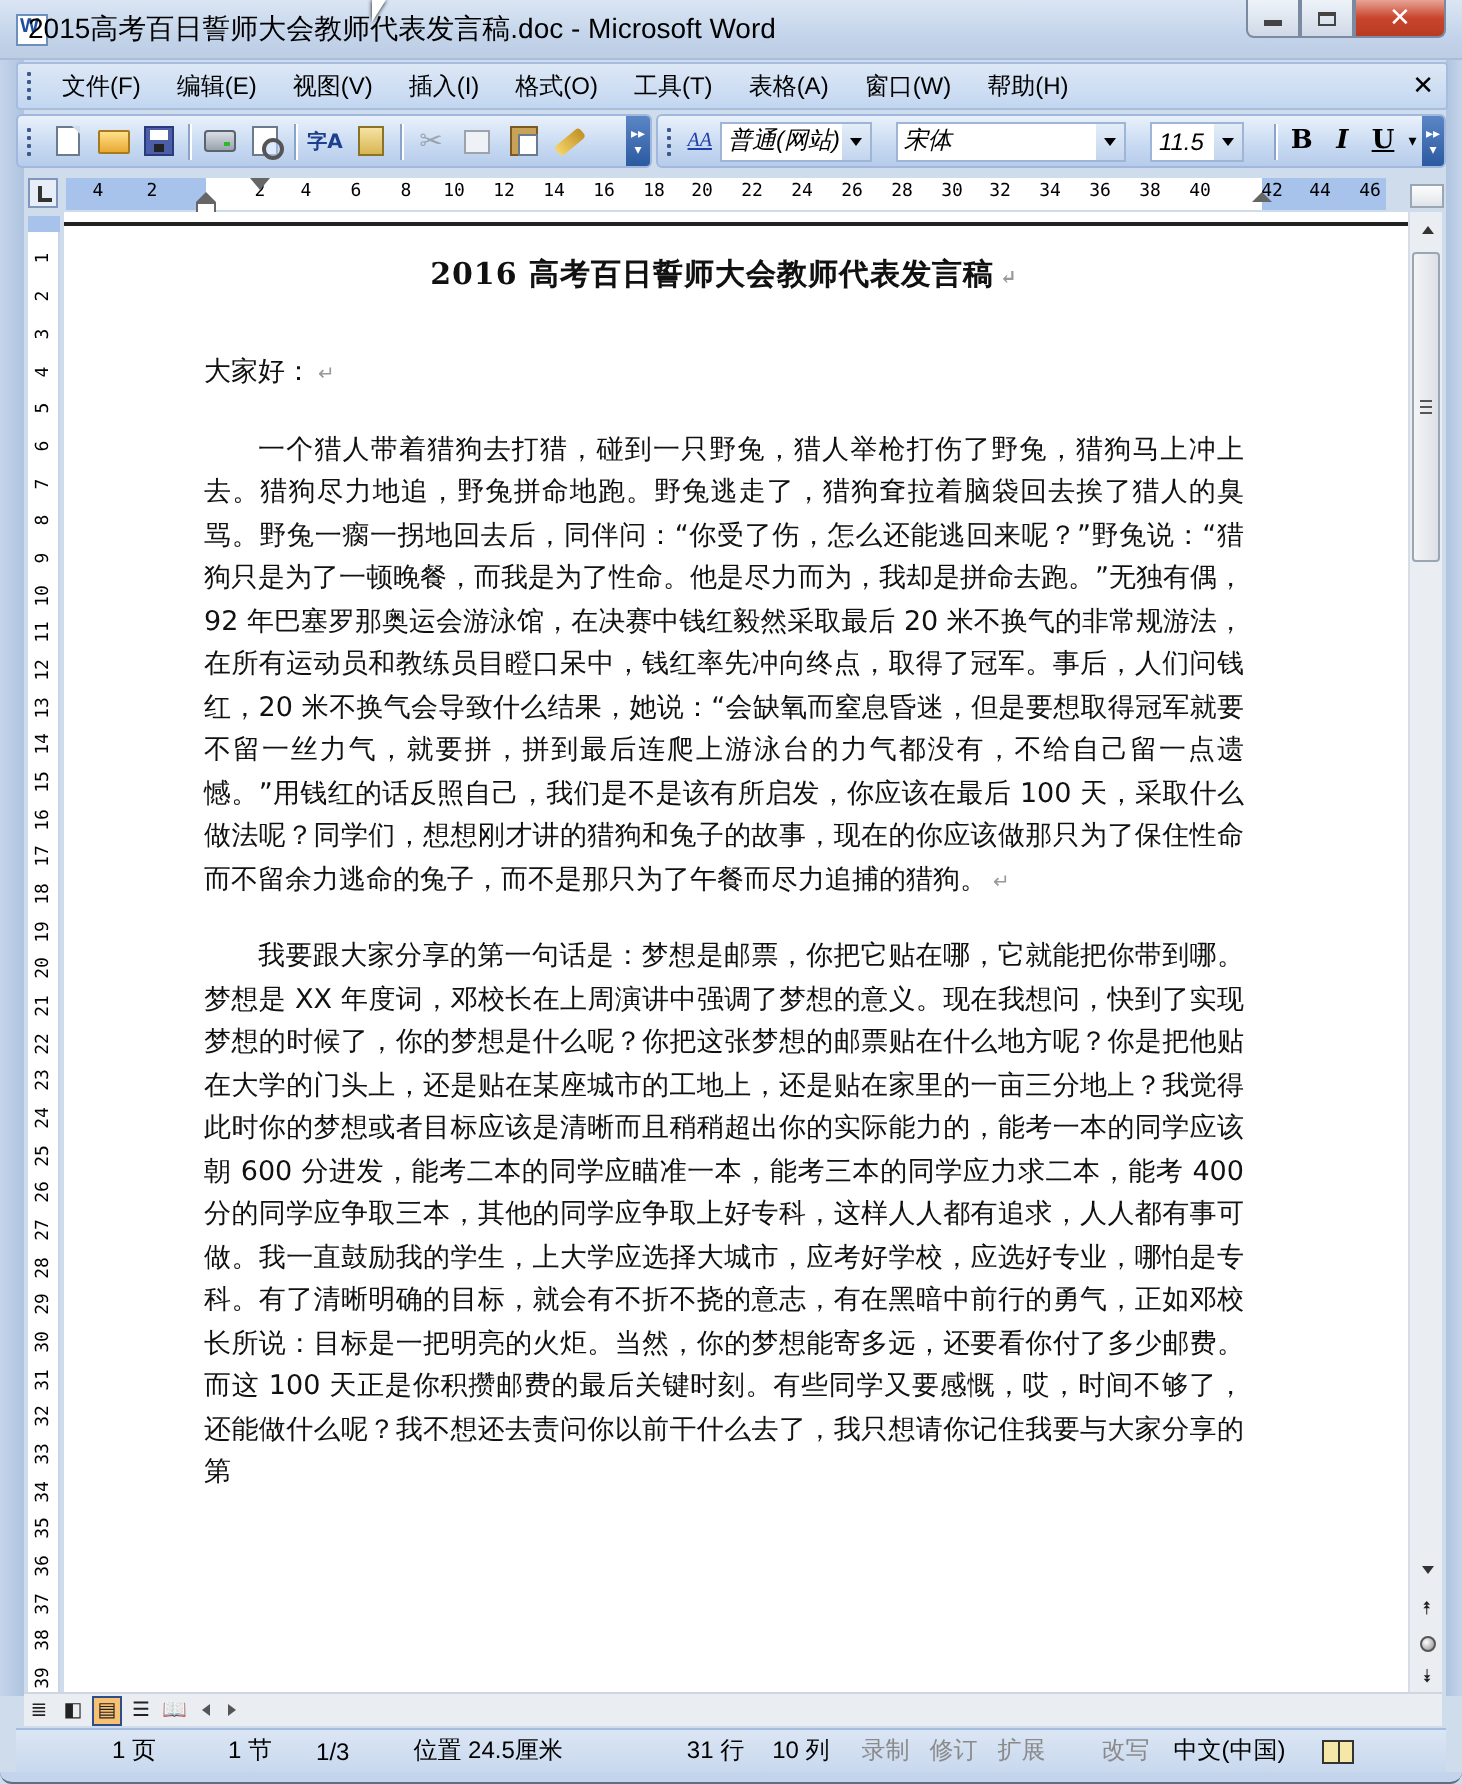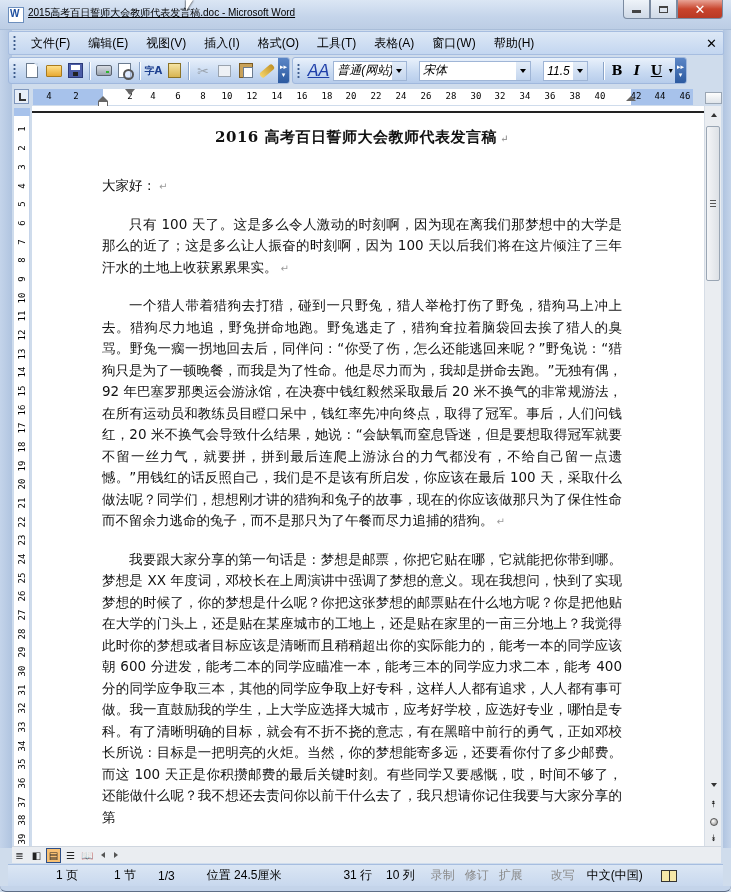--- a/index.html
+++ b/index.html
@@ -5,39 +5,39 @@
   * { box-sizing: border-box; margin: 0; padding: 0; }
   html, body { width: 731px; height: 892px; overflow: hidden; background: #cfdcec; }
   body { font-family: "DejaVu Sans", "Liberation Sans", sans-serif; font-size: 12px; color: #000; position: relative; }
 
   
   .titlebar { position: absolute; left: 0; top: 0; width: 731px; height: 30px;
     background: linear-gradient(#dbe6f4, #c4d4ea 60%, #bccde4); border-bottom: 1px solid #a9bdd8; }
   .titlebar .app-icon { position: absolute; left: 8px; top: 7px; width: 16px; height: 16px;
     background: #fff; border: 1px solid #6d8fbd; }
   .titlebar .app-icon::after { content: "W"; position: absolute; left: 1px; top: 0; font-size: 10px; font-weight: bold; color: #1e4fa0; font-family: "Liberation Sans", sans-serif; }
-  .titlebar .title { position: absolute; left: 28px; top: 6px; font-size: 10px; color: #000; font-family: "Liberation Sans", sans-serif; text-decoration: underline; }
+  .titlebar .title { position: absolute; left: 14px; top: 6px; font-size: 14px; color: #000; font-family: "Liberation Sans", sans-serif; }
   .win-btns { position: absolute; right: 8px; top: 0; height: 20px; display: flex; }
   .win-btn { width: 27px; height: 19px; border: 1px solid #7a8aa0; border-top: none; background: linear-gradient(#eef3f9, #cfd9e6); display: flex; align-items: center; justify-content: center; font-size: 10px; color: #333; }
   .win-btn.min { border-radius: 0 0 0 4px; }
   .win-btn.close { width: 46px; background: linear-gradient(#e8a496, #c9452d 50%, #b83a24); color: #fff; font-weight: bold; font-size: 13px; border-radius: 0 0 4px 0; }
   .win-btn .min-bar { width: 9px; height: 3px; background: #444; margin-top: 5px; }
   .win-btn .max-box { width: 9px; height: 7px; border: 1px solid #444; border-top-width: 2px; }
 
   
   .menubar { position: absolute; left: 8px; top: 31px; width: 716px; height: 24px;
     background: linear-gradient(#dde8f6, #c3d6f0); border: 1px solid #a6bde0; border-radius: 2px; display: flex; align-items: center; }
   .grip { width: 3px; height: 16px; margin: 0 6px 0 4px; background-image: radial-gradient(circle, #3c5a8a 1px, transparent 1.2px); background-size: 3px 4px; }
   .menu-item { padding: 0 9px; font-size: 12px; line-height: 22px; color: #000; font-family: "Liberation Sans", sans-serif; }
   .menubar .doc-close { margin-left: auto; margin-right: 6px; font-size: 13px; font-weight: bold; }
 
   
   .toolbar-row { position: absolute; left: 8px; top: 57px; width: 716px; height: 27px; display: flex; }
   .tb { height: 27px; background: linear-gradient(#e9f1fb, #c7d9f1 60%, #b6cceb); border: 1px solid #a0b8dd; border-radius: 3px; display: flex; align-items: center; }
-  .tb1 { width: 282px; }
+  .tb1 { width: 318px; }
   .tb2 { width: 395px; margin-left: 2px; }
   .tb-btn { width: 23px; height: 22px; display: flex; align-items: center; justify-content: center; }
   .tb-sep { width: 1px; height: 18px; background: #8aa4c8; margin: 0 3px; box-shadow: 1px 0 0 #fff; }
   .tb-end { width: 12px; height: 25px; margin-left: auto; background: linear-gradient(#5b86c6, #2c5aa0); border-radius: 0 2px 2px 0; color: #fff; font-size: 7px; display: flex; flex-direction: column; align-items: center; justify-content: center; line-height: 8px; }
 
   .ico-new { width: 12px; height: 15px; background: #fff; border: 1px solid #6b7b8f; position: relative; }
   .ico-new::after { content: ""; position: absolute; right: -1px; top: -1px; border-style: solid; border-width: 0 4px 4px 0; border-color: transparent #cfdcec transparent transparent; }
   .ico-open { width: 16px; height: 12px; background: linear-gradient(#ffe08a, #e8a932); border: 1px solid #a87a1e; border-radius: 1px; }
   .ico-save { width: 15px; height: 15px; background: #4d5ea8; border: 1px solid #2b3a7a; position: relative; }
   .ico-save::before { content: ""; position: absolute; left: 2px; top: 1px; width: 9px; height: 5px; background: #fff; }
@@ -46,21 +46,21 @@
   .ico-print::after { content: ""; position: absolute; right: 2px; bottom: 2px; width: 3px; height: 2px; background: #2fb82f; }
   .ico-preview { width: 13px; height: 15px; background: #fff; border: 1px solid #6b7b8f; position: relative; }
   .ico-preview::after { content: ""; position: absolute; right: -4px; bottom: -3px; width: 7px; height: 7px; border: 2px solid #555; border-radius: 50%; background: rgba(200,220,255,.6); }
   .ico-spell { font-size: 10px; font-weight: bold; color: #1c3f8f; }
   .ico-research { width: 13px; height: 15px; background: linear-gradient(#f5e3a3, #d8b552); border: 1px solid #8a7227; }
   .ico-cut { font-size: 14px; color: #9aa3ae; }
   .ico-copy { width: 13px; height: 12px; border: 1px solid #9aa3ae; background: #eef1f5; }
   .ico-paste { width: 14px; height: 15px; background: #c9a25a; border: 1px solid #7a5a22; position: relative; }
   .ico-paste::after { content: ""; position: absolute; right: -1px; bottom: -1px; width: 8px; height: 9px; background: #fff; border: 1px solid #6b7b8f; }
   .ico-brush { width: 16px; height: 6px; background: linear-gradient(90deg, #f5d46a, #c19124); transform: rotate(-40deg); border-radius: 2px; }
-  .ico-styles { font-family: Liberation Mono, monospace; font-style: italic; font-size: 18px; color: #1e3ea8; text-decoration: underline; margin: 0 4px 0 2px; }
+  .ico-styles { font-family: Liberation Serif, serif; font-style: italic; font-size: 10px; color: #1e3ea8; text-decoration: underline; margin: 0 4px 0 2px; }
 
   .combo { height: 20px; background: #fff; border: 1px solid #9fb5d6; display: flex; align-items: center; position: relative; margin-right: 12px; font-style: italic; }
   .combo .val { padding-left: 3px; font-size: 12px; font-family: "Liberation Sans", sans-serif; white-space: nowrap; }
   .combo .arrow { position: absolute; right: 0; top: 0; width: 14px; height: 18px; background: linear-gradient(#e4edf8, #c3d5ee); display: flex; align-items: center; justify-content: center; }
   .combo .arrow::after { content: ""; border-style: solid; border-width: 4px 3px 0 3px; border-color: #000 transparent transparent transparent; }
   .combo-style { width: 82px; }
   .combo-font { width: 125px; }
   .combo-size { width: 50px; }
   .fmt-btn { width: 22px; height: 20px; display: flex; align-items: center; justify-content: center; font-family: "DejaVu Serif", serif; font-size: 13px; }
   .fmt-bold { font-weight: bold; }
@@ -324,21 +324,20 @@
   <span class="vtick" style="top:689px">37</span>
   <span class="vtick" style="top:707px">38</span>
   <span class="vtick" style="top:726px">39</span>
 </div>
 
 <div class="doc-area">
   <div class="page-top-line"></div>
   <div class="page">
     <div class="doc-title"><span>2016 高考百日誓师大会教师代表发言稿</span><span class="pmark">↵</span></div>
     <p class="para"><span>大家好：</span><span class="pmark">↵</span></p>
-    <p class="para indent"><span>只有 100 天了。这是多么令人激动的时刻啊，因为现在离我们那梦想中的大学是那么的近了；这是多么让人振奋的时刻啊，因为 100 天以后我们将在这片倾注了三年汗水的土地上收获累累果实。</span><span class="pmark">↵</span></p>
     <p class="para indent"><span>一个猎人带着猎狗去打猎，碰到一只野兔，猎人举枪打伤了野兔，猎狗马上冲上去。猎狗尽力地追，野兔拼命地跑。野兔逃走了，猎狗耷拉着脑袋回去挨了猎人的臭骂。野兔一瘸一拐地回去后，同伴问：“你受了伤，怎么还能逃回来呢？”野兔说：“猎狗只是为了一顿晚餐，而我是为了性命。他是尽力而为，我却是拼命去跑。”无独有偶，92 年巴塞罗那奥运会游泳馆，在决赛中钱红毅然采取最后 20 米不换气的非常规游法，在所有运动员和教练员目瞪口呆中，钱红率先冲向终点，取得了冠军。事后，人们问钱红，20 米不换气会导致什么结果，她说：“会缺氧而窒息昏迷，但是要想取得冠军就要不留一丝力气，就要拼，拼到最后连爬上游泳台的力气都没有，不给自己留一点遗憾。”用钱红的话反照自己，我们是不是该有所启发，你应该在最后 100 天，采取什么做法呢？同学们，想想刚才讲的猎狗和兔子的故事，现在的你应该做那只为了保住性命而不留余力逃命的兔子，而不是那只为了午餐而尽力追捕的猎狗。</span><span class="pmark">↵</span></p>
     <p class="para indent"><span>我要跟大家分享的第一句话是：梦想是邮票，你把它贴在哪，它就能把你带到哪。梦想是 XX 年度词，邓校长在上周演讲中强调了梦想的意义。现在我想问，快到了实现梦想的时候了，你的梦想是什么呢？你把这张梦想的邮票贴在什么地方呢？你是把他贴在大学的门头上，还是贴在某座城市的工地上，还是贴在家里的一亩三分地上？我觉得此时你的梦想或者目标应该是清晰而且稍稍超出你的实际能力的，能考一本的同学应该朝 600 分进发，能考二本的同学应瞄准一本，能考三本的同学应力求二本，能考 400 分的同学应争取三本，其他的同学应争取上好专科，这样人人都有追求，人人都有事可做。我一直鼓励我的学生，上大学应选择大城市，应考好学校，应选好专业，哪怕是专科。有了清晰明确的目标，就会有不折不挠的意志，有在黑暗中前行的勇气，正如邓校长所说：目标是一把明亮的火炬。当然，你的梦想能寄多远，还要看你付了多少邮费。而这 100 天正是你积攒邮费的最后关键时刻。有些同学又要感慨，哎，时间不够了，还能做什么呢？我不想还去责问你以前干什么去了，我只想请你记住我要与大家分享的第</span></p>
   </div>
 </div>
 
 <div class="vscroll">
   <div class="splitter"></div>
   <div class="up"></div>
   <div class="thumb">
       <div class="grip-lines"></div>

